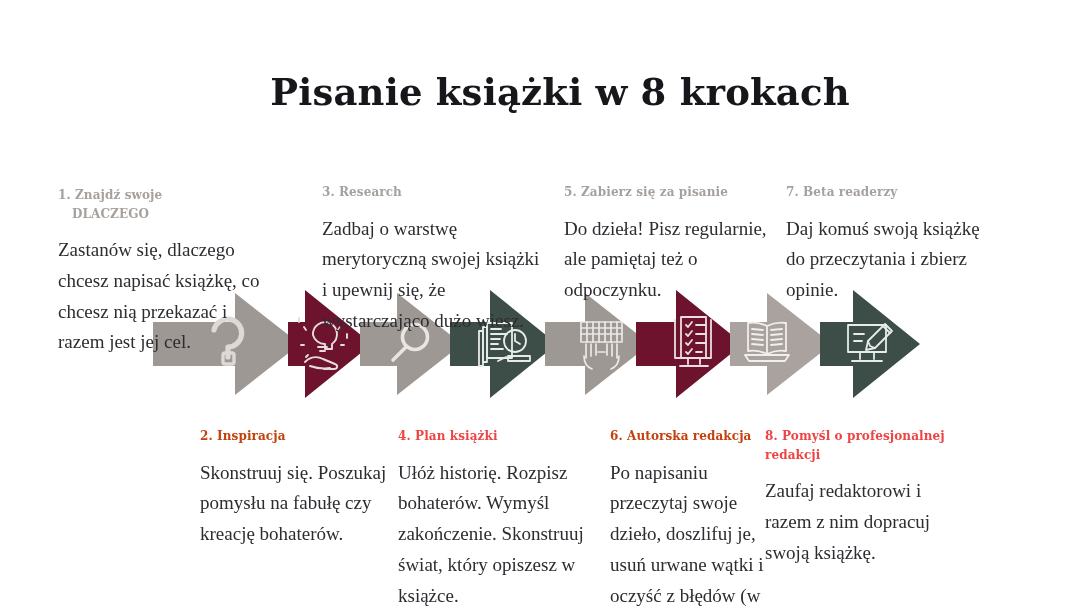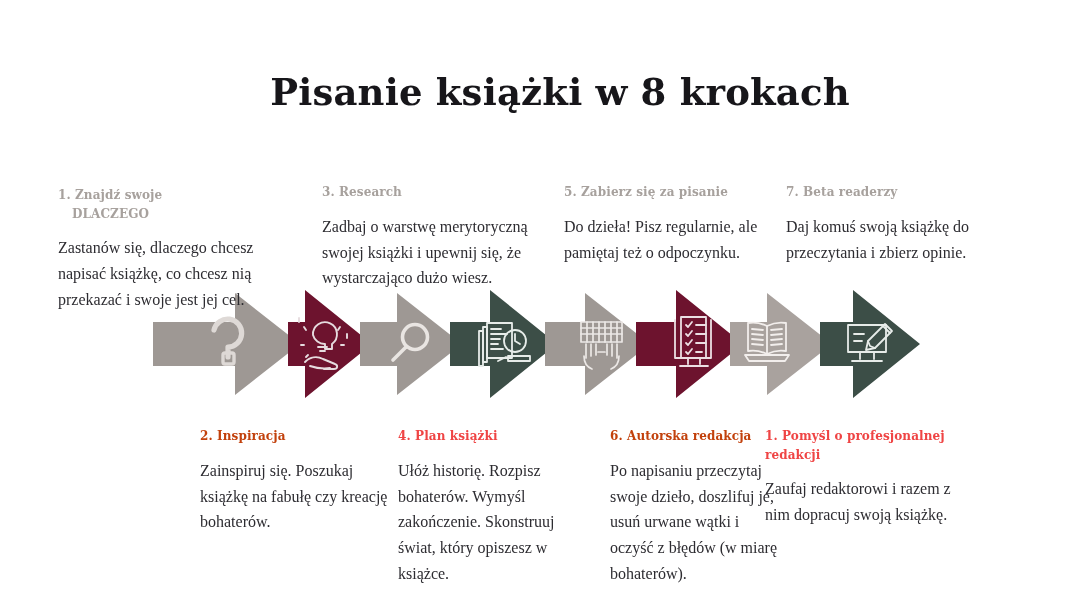--- a/index.html
+++ b/index.html
@@ -47,21 +47,21 @@
     line-height: 1.55;
     margin: 0 0 12px 0;
     letter-spacing: 0.1px;
   }
   .step-head.gray   { color: #a7a19d; }
   .step-head.maroon { color: #c2410c; }
   .step-head.dark   { color: #ef4444; }
 
   .step-body {
     font-family: "Liberation Serif", "DejaVu Serif", serif;
-    font-size: 16px;
+    font-size: 19px;
     line-height: 1.62;
     color: #2d2c31;
     margin: 0;
   }
 
   
   .top-1 { left: 58px;  top: 186px; width: 212px; }
   .top-3 { left: 322px; top: 183px; width: 222px; }
   .top-5 { left: 564px; top: 183px; width: 215px; }
   .top-7 { left: 786px; top: 183px; width: 200px; }
@@ -193,51 +193,51 @@
         <path d="M868,341 l2,5 l5,2"></path>
       </g>
     </g>
   </svg>
 
   <div class="step-text top-1">
     <div class="step-head gray">
       <span>1. Znajdź swoje</span><br>
       <span style="padding-left:14px;display:inline-block">DLACZEGO</span>
     </div>
-    <p class="step-body">Zastanów się, dlaczego chcesz napisać książkę, co chcesz nią przekazać i swoje jest jej cel.</p>
+    <p class="step-body">Zastanów się, dlaczego chcesz napisać książkę, co chcesz nią przekazać i razem jest jej cel.</p>
   </div>
 
   <div class="step-text top-3">
     <div class="step-head gray">3. Research</div>
     <p class="step-body">Zadbaj o warstwę merytoryczną swojej książki i upewnij się, że wystarczająco dużo wiesz.</p>
   </div>
 
   <div class="step-text top-5">
     <div class="step-head gray">5. Zabierz się za pisanie</div>
     <p class="step-body">Do dzieła! Pisz regularnie, ale pamiętaj też o odpoczynku.</p>
   </div>
 
   <div class="step-text top-7">
     <div class="step-head gray">7. Beta readerzy</div>
     <p class="step-body">Daj komuś swoją książkę do przeczytania i zbierz opinie.</p>
   </div>
 
   <div class="step-text bot-2">
     <div class="step-head maroon">2. Inspiracja</div>
-    <p class="step-body">Zainspiruj się. Poszukaj książkę na fabułę czy kreację bohaterów.</p>
+    <p class="step-body">Skonstruuj się. Poszukaj pomysłu na fabułę czy kreację bohaterów.</p>
   </div>
 
   <div class="step-text bot-4">
     <div class="step-head dark">4. Plan książki</div>
     <p class="step-body">Ułóż historię. Rozpisz bohaterów. Wymyśl zakończenie. Skonstruuj świat, który opiszesz w książce.</p>
   </div>
 
   <div class="step-text bot-6">
     <div class="step-head maroon">6. Autorska redakcja</div>
     <p class="step-body">Po napisaniu przeczytaj swoje dzieło, doszlifuj je, usuń urwane wątki i oczyść z błędów (w miarę bohaterów).</p>
   </div>
 
   <div class="step-text bot-8">
-    <div class="step-head dark">1. Pomyśl o profesjonalnej redakcji</div>
+    <div class="step-head dark">8. Pomyśl o profesjonalnej redakcji</div>
     <p class="step-body">Zaufaj redaktorowi i razem z nim dopracuj swoją książkę.</p>
   </div>
 
 </div>
 
 </body></html>

